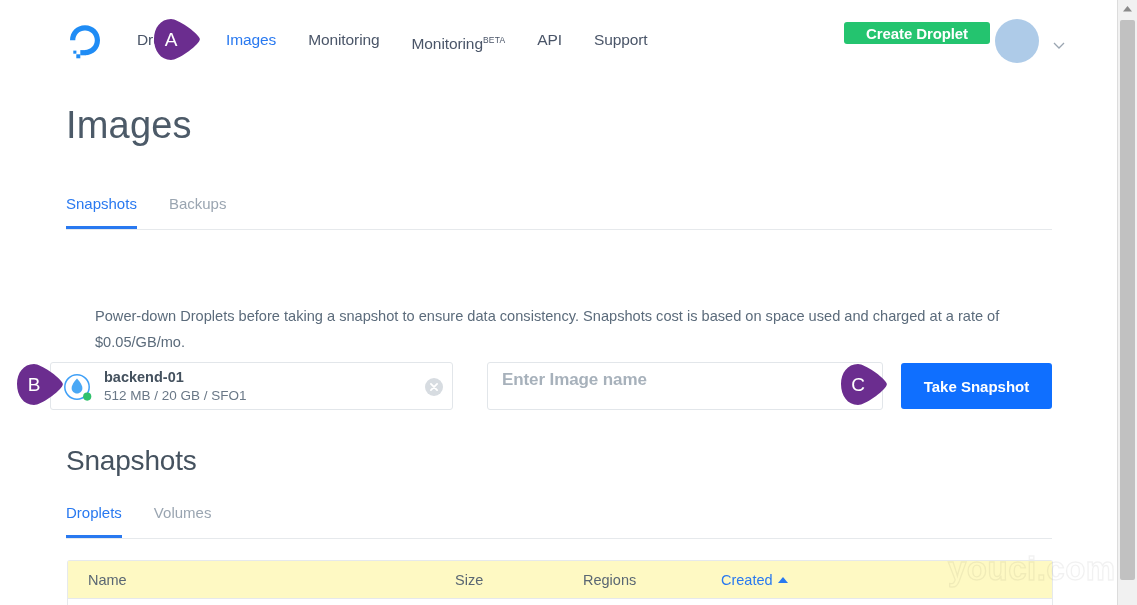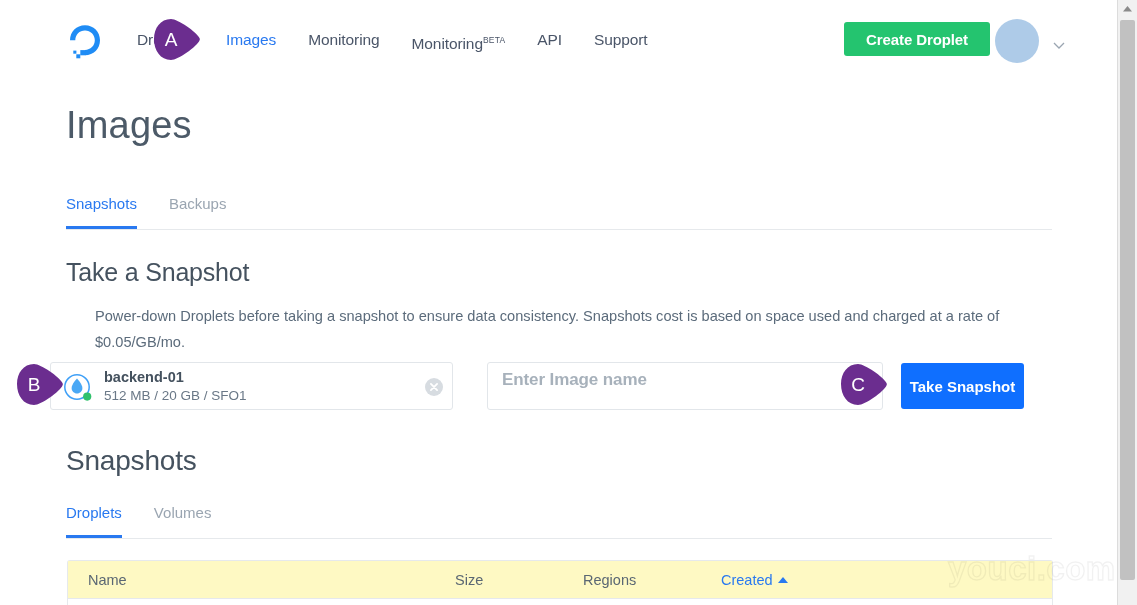--- a/index.html
+++ b/index.html
@@ -66,21 +66,21 @@
     font-size: 8.5px;
     vertical-align: super;
     letter-spacing: 0.2px;
     color: #4a5568;
     margin-top: 36px;
   }
 
   #create-droplet-btn {
     position: absolute;
     right: 127px; top: 22px;
-    height: 34px;
+    height: 22px;
     padding: 0 22px;
     background: #24c46f;
     color: #ffffff;
     font-size: 15px;
     font-weight: bold;
     border: none;
     border-radius: 3px;
     cursor: pointer;
     font-family: "Liberation Sans", sans-serif;
     letter-spacing: -0.1px;
@@ -219,21 +219,21 @@
     outline: none;
     font-size: 16px;
     color: #35404c;
     background: transparent;
     font-family: "Liberation Sans", sans-serif;
   }
 
   #take-snapshot-btn {
     position: absolute;
     left: 901px; top: 363px;
-    width: 123px; height: 46px;
+    width: 151px; height: 46px;
     background: #0f6fff;
     color: #ffffff;
     font-size: 15px;
     font-weight: bold;
     border: none;
     border-radius: 3px;
     cursor: pointer;
     font-family: "Liberation Sans", sans-serif;
   }
 
@@ -379,21 +379,20 @@
       </div>
     </div>
 
     <div id="page-title">Images</div>
 
     <div class="tabbar" id="tabbar-top">
       <div class="tab active">Snapshots</div>
       <div class="tab">Backups</div>
     </div>
 
-    <div id="take-snapshot-heading">Take a Snapshot</div>
     <div id="take-snapshot-desc">Power-down Droplets before taking a snapshot to ensure data consistency. Snapshots cost is based on space used and charged at a rate of $0.05/GB/mo.</div>
 
     <div id="droplet-card">
       <div id="droplet-icon-wrap">
         <svg width="30" height="30" viewBox="0 0 30 30">
           <circle cx="14" cy="14" r="12.2" fill="none" stroke="#3fa0f7" stroke-width="1.5"></circle>
           <path d="M14 5.5 C14 5.5 8.6 11.2 8.6 15.1 C8.6 18.2 11 20.6 14 20.6 C17 20.6 19.4 18.2 19.4 15.1 C19.4 11.2 14 5.5 14 5.5 z" fill="#4aa8f5"></path>
           <circle cx="24.2" cy="23.6" r="4.1" fill="#2fc16b"></circle>
         </svg>
       </div>

